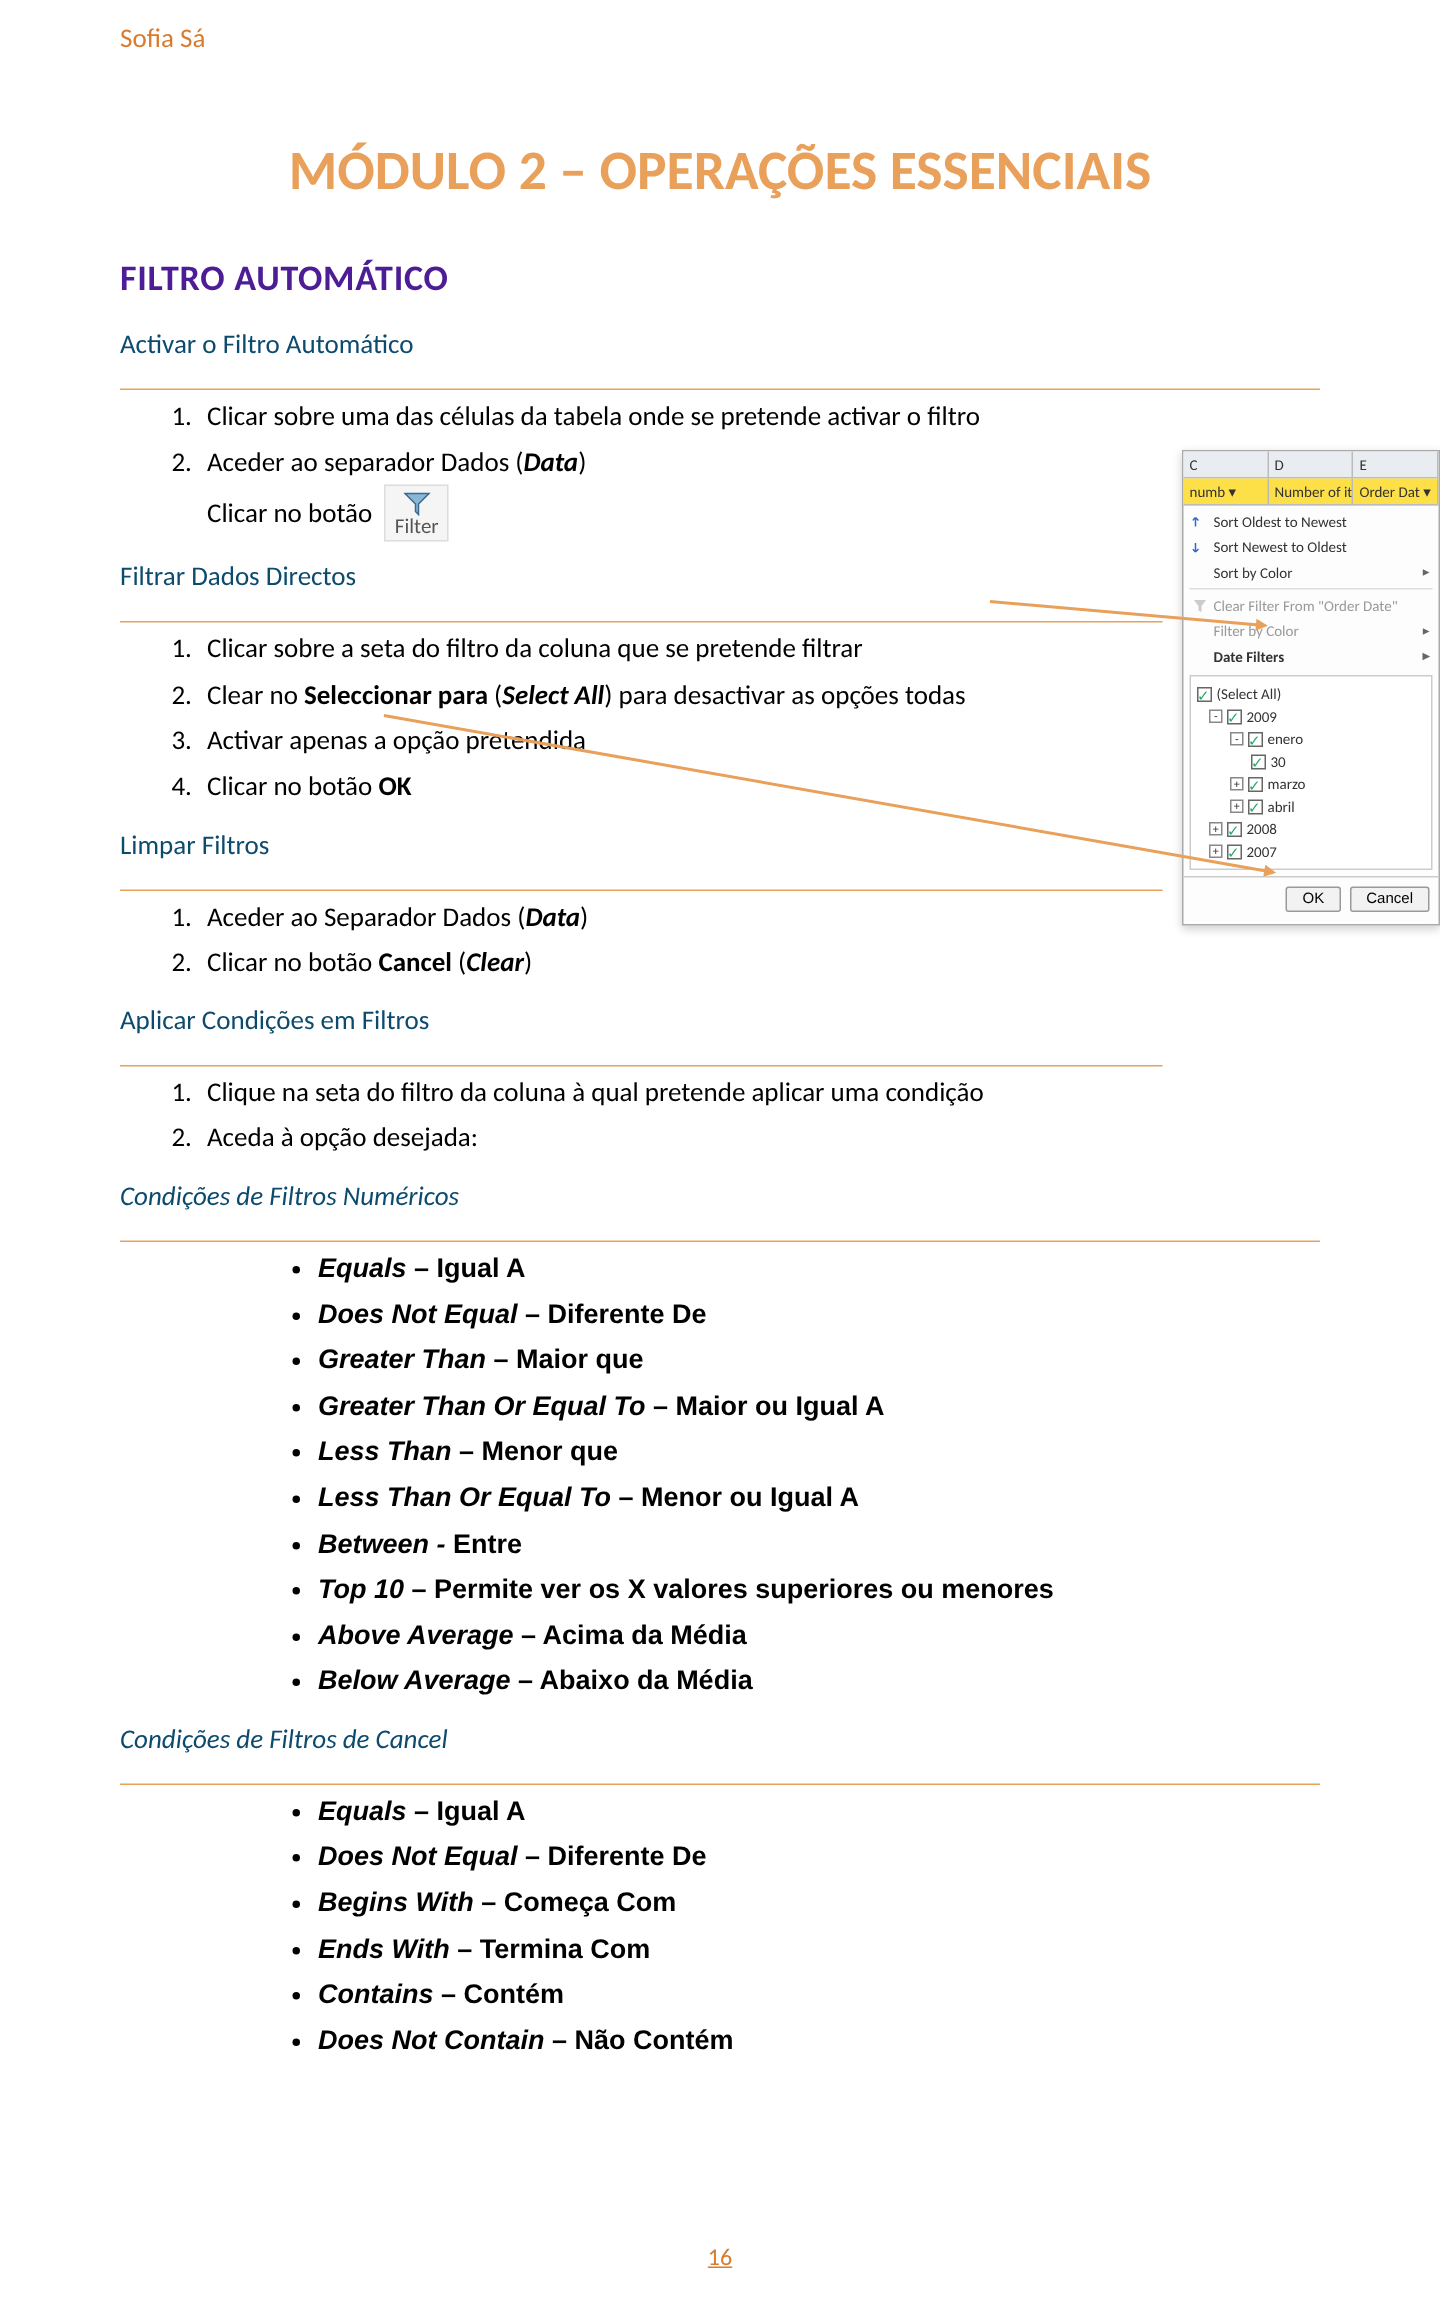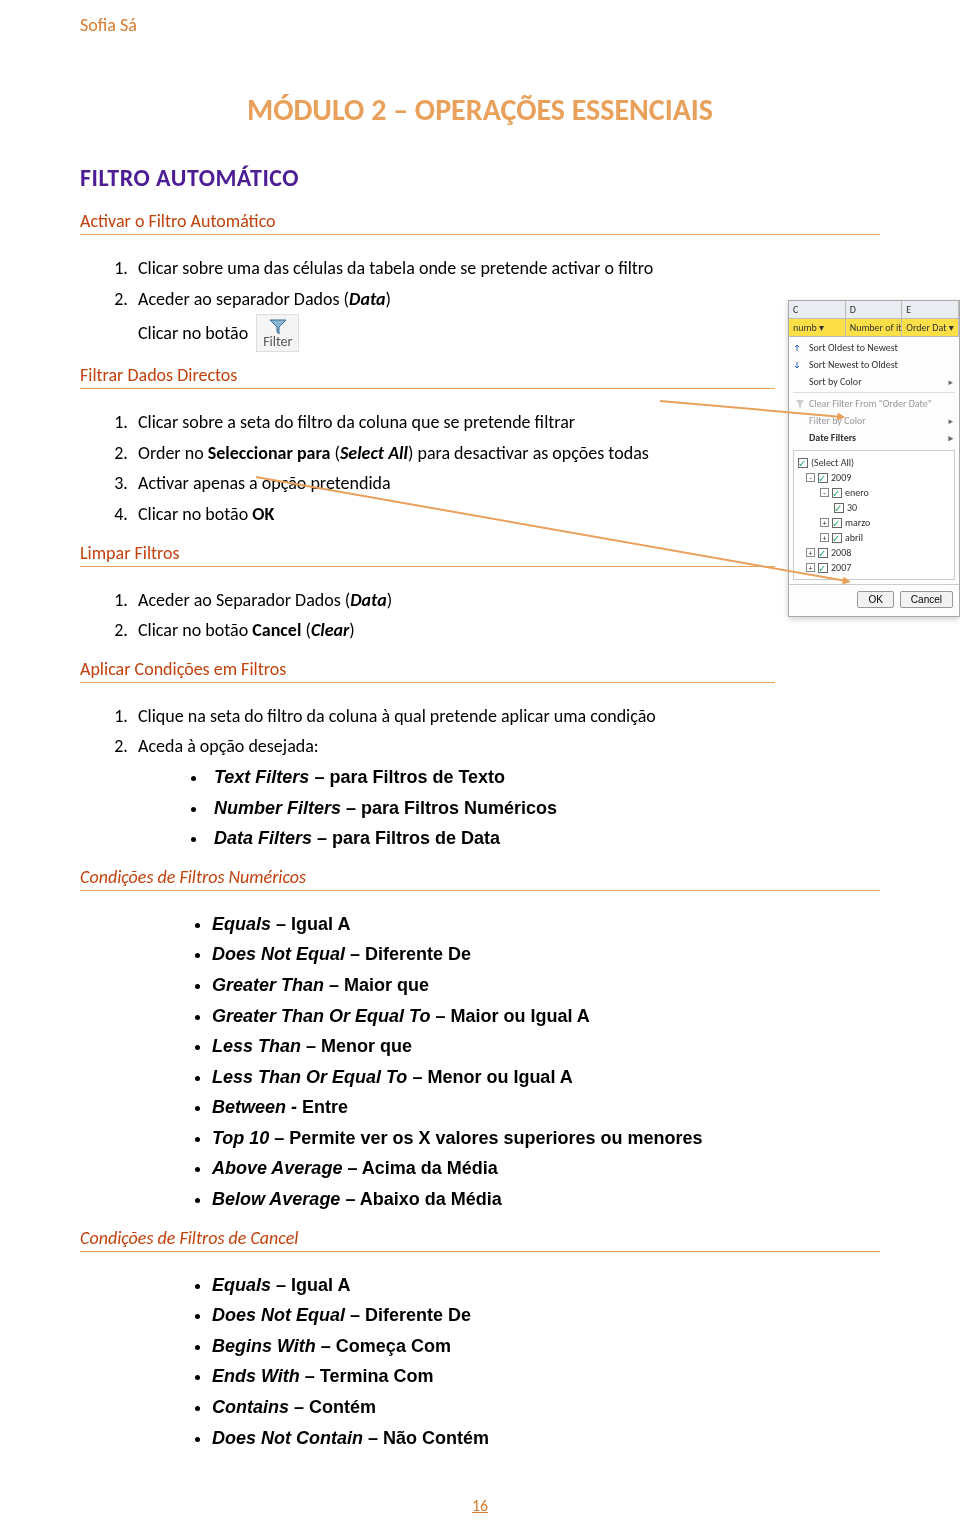--- a/index.html
+++ b/index.html
@@ -11,38 +11,38 @@
     color: #000;
     position: relative;
     padding: 14px 80px 40px 80px;
   }
   .author {
     color: #D97B2E;
     font-size: 18px;
   }
   .module-title {
     color: #E8A05A;
-    font-size: 30px;
+    font-size: 37px;
     font-weight: bold;
     text-align: center;
     margin: 55px 0 35px 0;
   }
   .h1 {
     color: #4c1d95;
     font-size: 24px;
     font-weight: bold;
     letter-spacing: 0.5px;
     margin-bottom: 18px;
   }
   .h2 {
-    color: #c2410c;
+    color: #0c4a6e;
     font-size: 18px;
     border-bottom: 1px solid #E8A05A;
-    padding-bottom: 2px;
-    margin-bottom: 18px;
+    padding-bottom: 19px;
+    margin-bottom: 2px;
     margin-top: 12px;
   }
   .h2.short { width: 695px; }
   .h2.italic { font-style: italic; }
   ol {
     list-style-position: outside;
     margin-left: 52px;
     font-size: 18px;
     line-height: 1.7;
   }
@@ -190,21 +190,21 @@
         </svg>
       <span>Filter</span>
     </span>
   </li>
 </ol>
 
 <div class="h2 short">Filtrar Dados Directos</div>
 <ol style="width:690px">
   <li><span>Clicar sobre a seta do filtro da coluna que se pretende filtrar</span></li>
   <li>
-    <span>Order no </span><span class="b">Seleccionar para</span><span> (</span><span class="i b">Select All</span><span>) para desactivar as opções todas</span>
+    <span>Clear no </span><span class="b">Seleccionar para</span><span> (</span><span class="i b">Select All</span><span>) para desactivar as opções todas</span>
   </li>
   <li><span>Activar apenas a opção pretendida</span></li>
   <li>
     <span>Clicar no botão </span><span class="b">OK</span>
   </li>
 </ol>
 
 <div class="h2 short">Limpar Filtros</div>
 <ol>
   <li>
@@ -213,25 +213,20 @@
   <li>
     <span>Clicar no botão </span><span class="b">Cancel</span><span> (</span><span class="i b">Clear</span><span>)</span>
   </li>
 </ol>
 
 <div class="h2 short">Aplicar Condições em Filtros</div>
 <ol>
   <li><span>Clique na seta do filtro da coluna à qual pretende aplicar uma condição</span></li>
   <li>
     <span>Aceda à opção desejada:</span>
-    <ul class="bul arial" style="margin-left:70px">
-      <li><span class="i b">Text Filters</span><span class="b"> – para Filtros de Texto</span></li>
-      <li><span class="i b">Number Filters</span><span class="b"> – para Filtros Numéricos</span></li>
-      <li><span class="i b">Data Filters</span><span class="b"> – para Filtros de Data</span></li>
-    </ul>
   </li>
 </ol>
 
 <div class="h2 italic">Condições de Filtros Numéricos</div>
 <ul class="bul indent arial">
   <li><span class="i b">Equals</span><span class="b"> – Igual A</span></li>
   <li><span class="i b">Does Not Equal</span><span class="b"> – Diferente De</span></li>
   <li><span class="i b">Greater Than</span><span class="b"> – Maior que</span></li>
   <li><span class="i b">Greater Than Or Equal To</span><span class="b"> – Maior ou Igual A</span></li>
   <li><span class="i b">Less Than</span><span class="b"> – Menor que</span></li>

